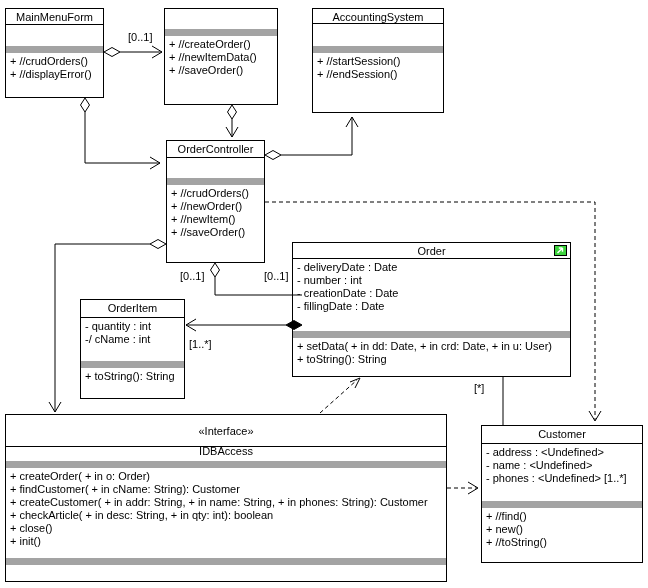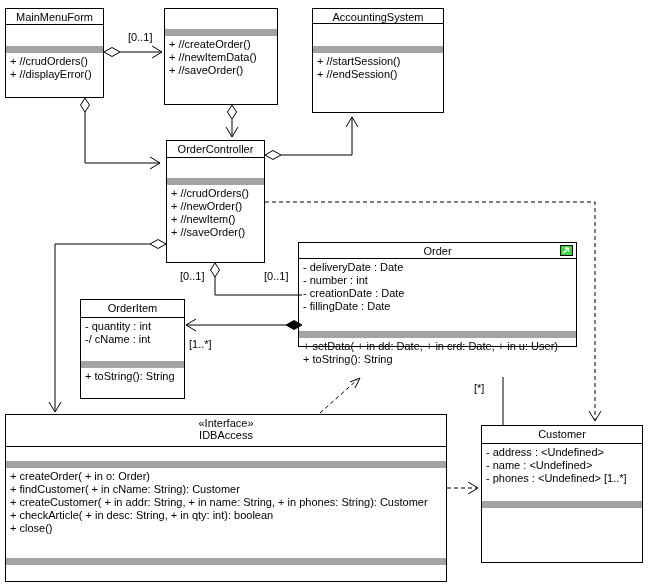--- a/index.html
+++ b/index.html
@@ -19,21 +19,21 @@
     position:relative;
   }
   .comp{box-sizing:border-box;flex:0 0 auto;}
   .comp.sep{border-bottom:7px solid #a3a3a3;}
   .comp.fill{flex:1 1 auto;}
   .m{white-space:nowrap;padding-left:4px;line-height:13px;}
   .methods{padding-top:2px;}
   .attrs{padding-top:2px;}
   .mul{position:absolute;white-space:nowrap;line-height:12px;}
   .overlay{position:absolute;left:0;top:0;pointer-events:none;}
-  .stereo{line-height:12px;}
+  .stereo{line-height:12px;margin-top:8px;}
   .iconbox{position:absolute;right:3px;top:2px;width:13px;height:11px;line-height:0;}
 </style>
 </head>
 <body>
 
 <div class="stage">
 
   <div class="cls" style="left:5px;top:8px;width:99px;height:90px">
     <div class="title" style="height:16px">MainMenuForm</div>
     <div class="comp sep" style="height:28px"></div>
@@ -65,21 +65,21 @@
     <div class="title" style="height:17px">OrderController</div>
     <div class="comp sep" style="height:27px"></div>
     <div class="comp fill methods">
       <div class="m">+ //crudOrders()</div>
       <div class="m">+ //newOrder()</div>
       <div class="m">+ //newItem()</div>
       <div class="m">+ //saveOrder()</div>
     </div>
   </div>
 
-  <div class="cls" style="left:298px;top:242px;width:279px;height:105px">
+  <div class="cls" style="left:292px;top:242px;width:279px;height:135px">
     <div class="title" style="height:16px">
       <span>Order</span>
       <span class="iconbox">
         <svg width="13" height="11" viewBox="0 0 13 11">
           <rect x="0.5" y="0.5" width="12" height="10" fill="#3ed43e" stroke="#000"></rect>
           <path d="M3.5,8 L8.5,3 M8.5,3 L4.8,3 M8.5,3 L8.5,6.7" stroke="#ffffff" stroke-width="1.4" fill="none"></path>
         </svg>
       </span>
     </div>
     <div class="comp sep attrs" style="height:79px">
@@ -110,31 +110,37 @@
       <div class="stereo">«Interface»</div>
       <div class="stereo">IDBAccess</div>
     </div>
     <div class="comp sep" style="height:21px"></div>
     <div class="comp sep methods" style="height:97px">
       <div class="m">+ createOrder( + in o: Order)</div>
       <div class="m">+ findCustomer( + in cName: String): Customer</div>
       <div class="m">+ createCustomer( + in addr: String,  + in name: String,  + in phones: String): Customer</div>
       <div class="m">+ checkArticle( + in desc: String,  + in qty: int): boolean</div>
       <div class="m">+ close()</div>
+      <div class="m">+ init()</div>
     </div>
     <div class="comp fill"></div>
   </div>
 
   <div class="cls" style="left:481px;top:425px;width:162px;height:138px">
     <div class="title" style="height:18px">Customer</div>
     <div class="comp sep attrs" style="height:64px">
       <div class="m">- address : &lt;Undefined&gt;</div>
       <div class="m">- name : &lt;Undefined&gt;</div>
       <div class="m">- phones : &lt;Undefined&gt; [1..*]</div>
     </div>
+    <div class="comp fill methods">
+      <div class="m">+ //find()</div>
+      <div class="m">+ new()</div>
+      <div class="m">+ //toString()</div>
+    </div>
   </div>
 
   <div class="mul" style="left:128px;top:31px">[0..1]</div>
   <div class="mul" style="left:180px;top:270px">[0..1]</div>
   <div class="mul" style="left:264px;top:270px">[0..1]</div>
   <div class="mul" style="left:189px;top:338px">[1..*]</div>
   <div class="mul" style="left:474px;top:382px">[*]</div>
 
   <svg class="overlay" width="648" height="588" viewBox="0 0 648 588">
 

